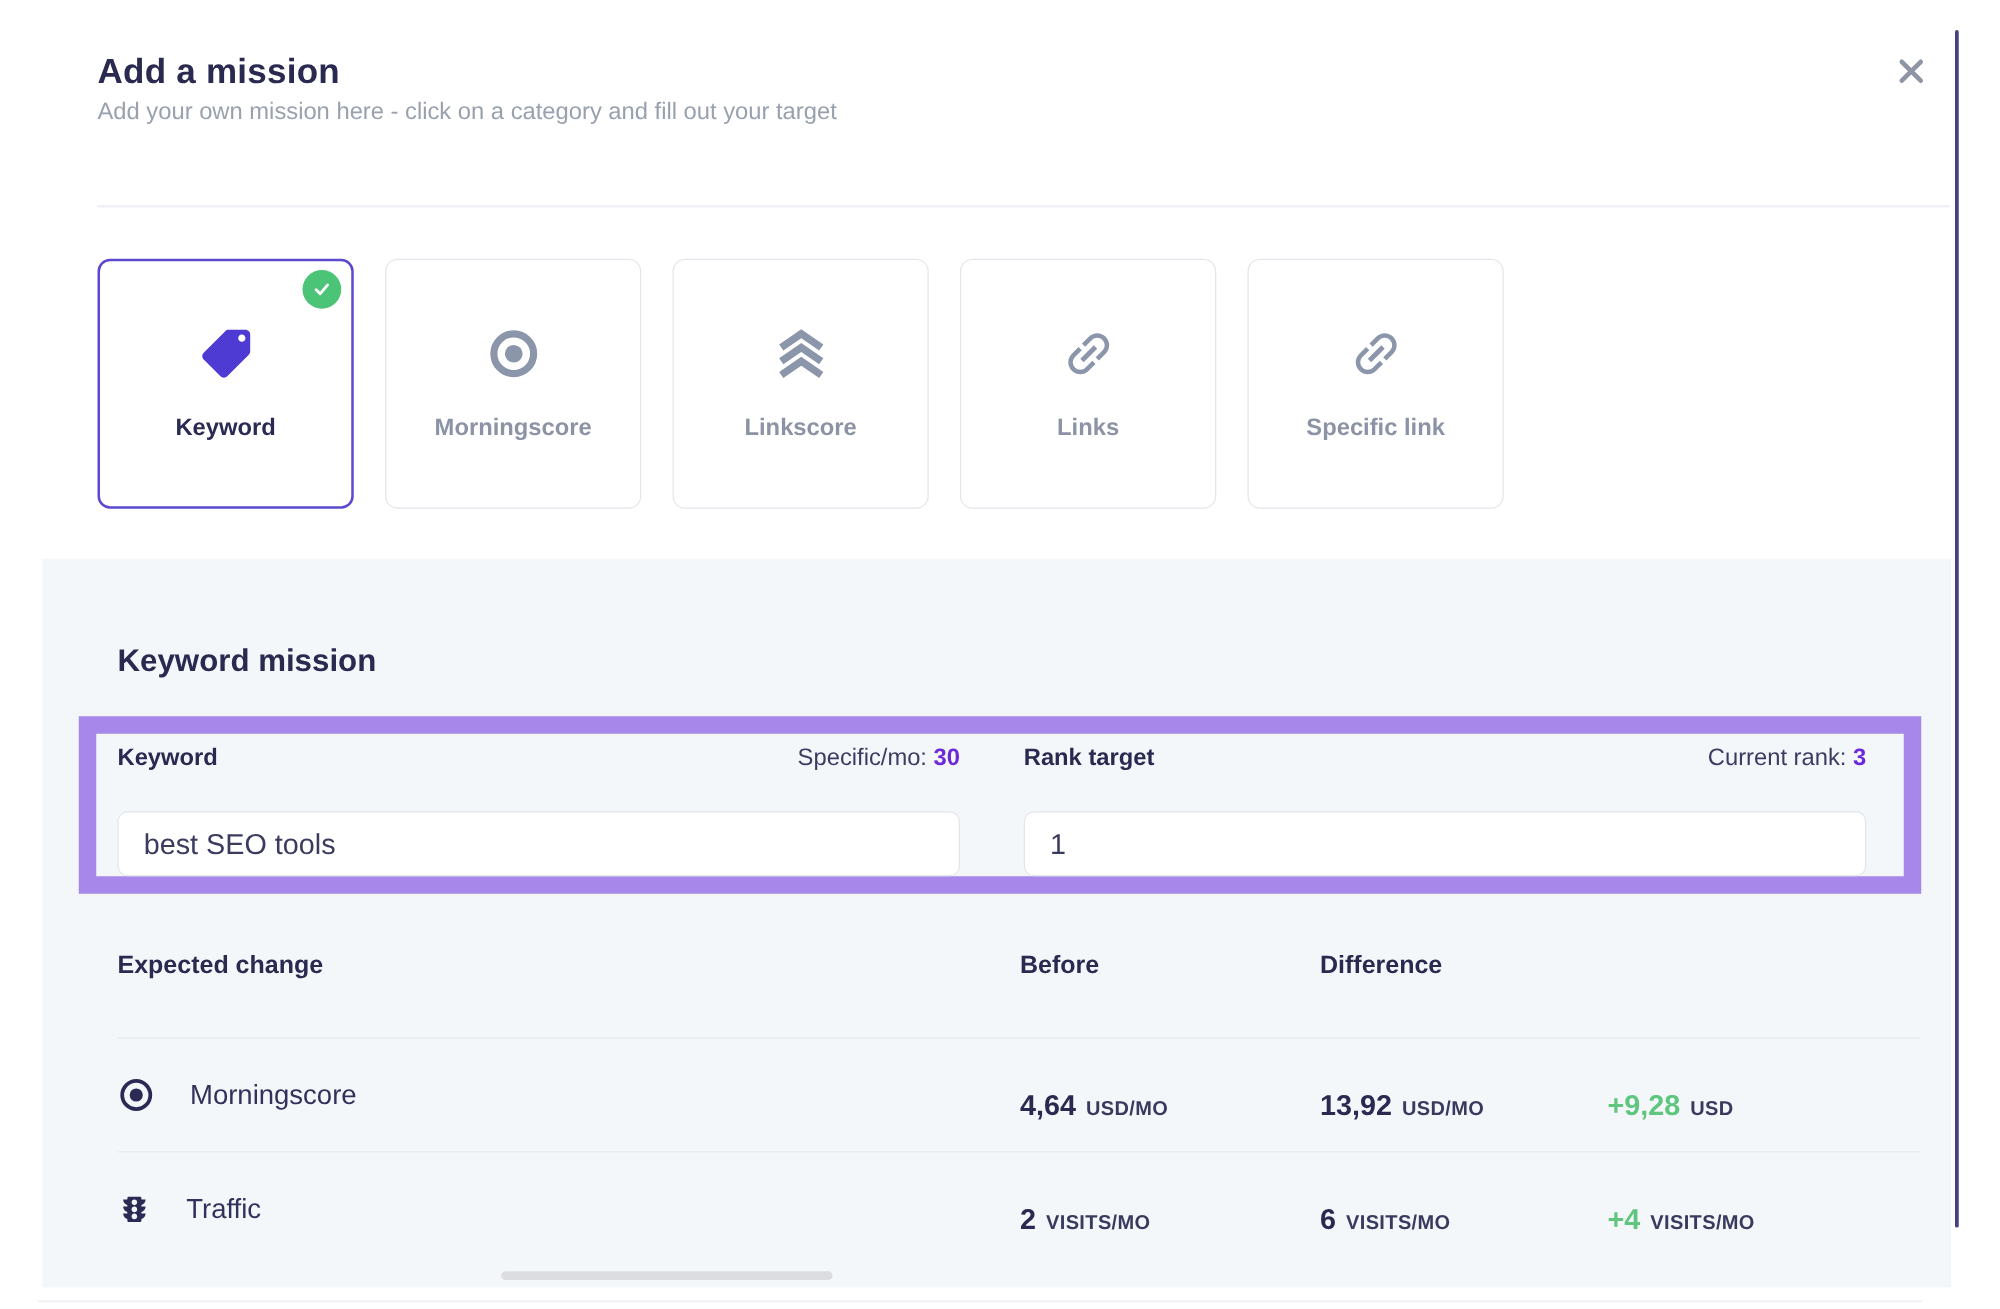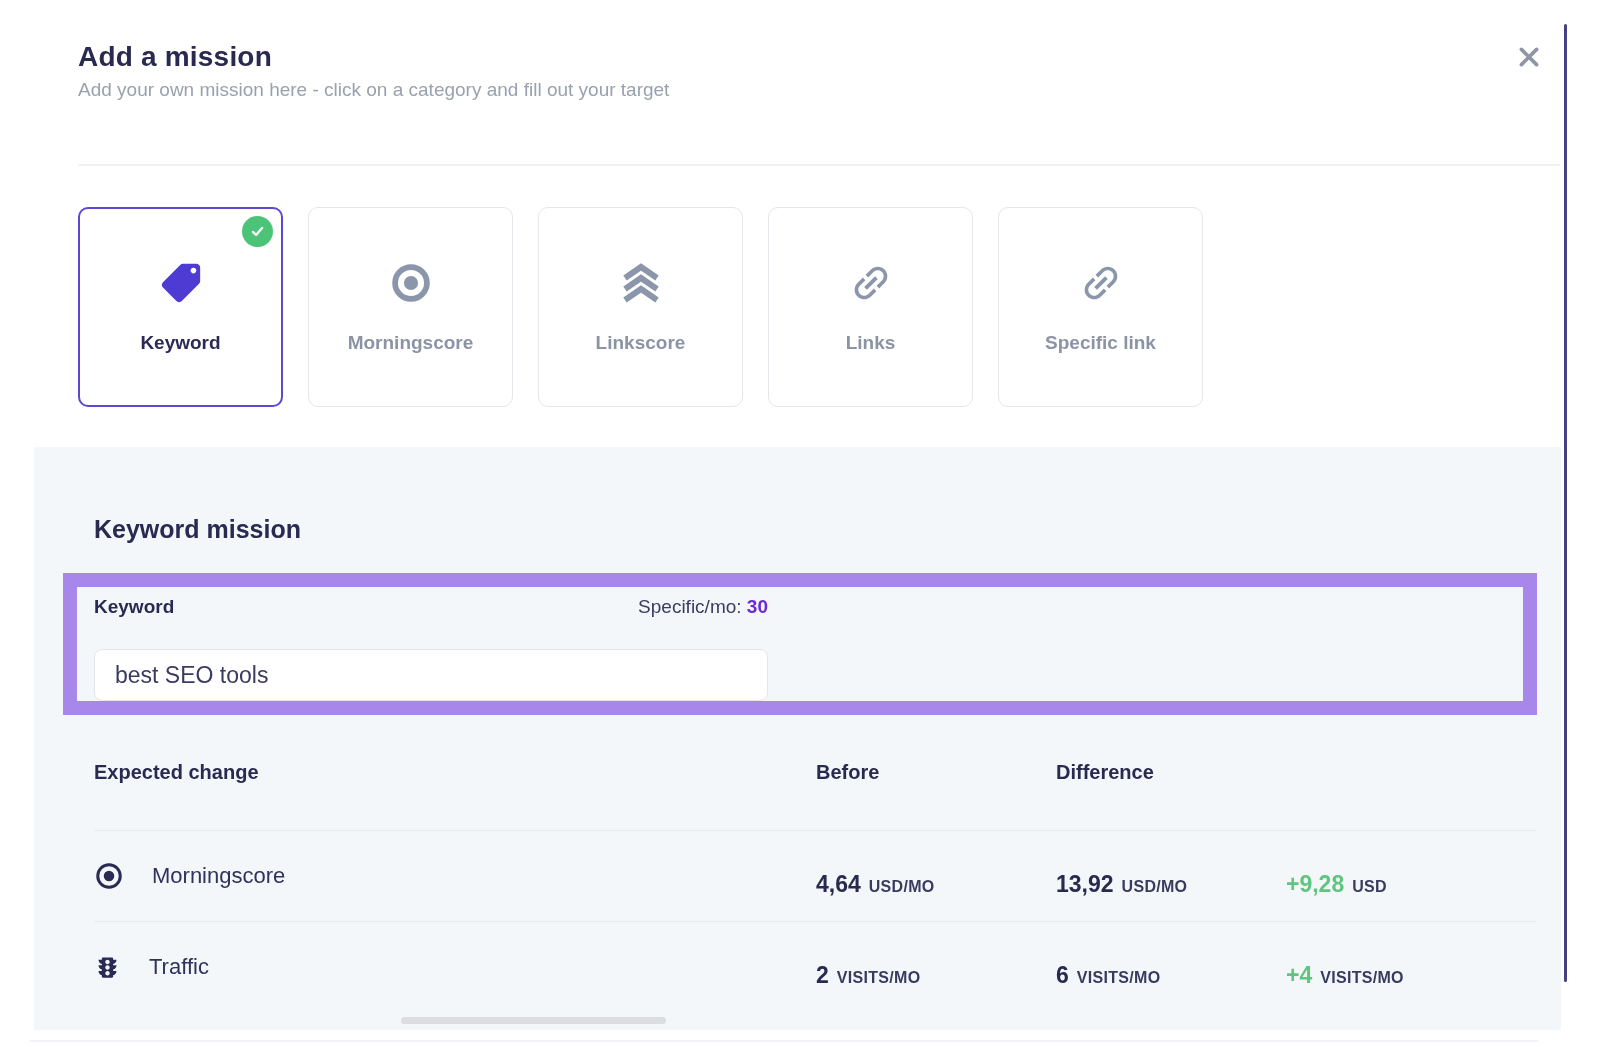--- a/index.html
+++ b/index.html
@@ -154,20 +154,30 @@
       <div class="field-label-row">
         <span class="field-label">Keyword</span>
         <span class="field-meta">
           <span>Specific/mo:</span>
           <b>30</b>
         </span>
       </div>
       <input class="field-input" type="text" value="best SEO tools" style="">
     </div>
 
+    <div class="field-col">
+      <div class="field-label-row">
+        <span class="field-label">Rank target</span>
+        <span class="field-meta">
+          <span>Current rank:</span>
+          <b>3</b>
+        </span>
+      </div>
+      <input class="field-input" type="text" value="1" style="">
+    </div>
 
   </div>
 
   <div class="change-table">
 
     <div class="tbl-header">
       <div>Expected change</div>
       <div>Before</div>
       <div>Difference</div>
     </div>

